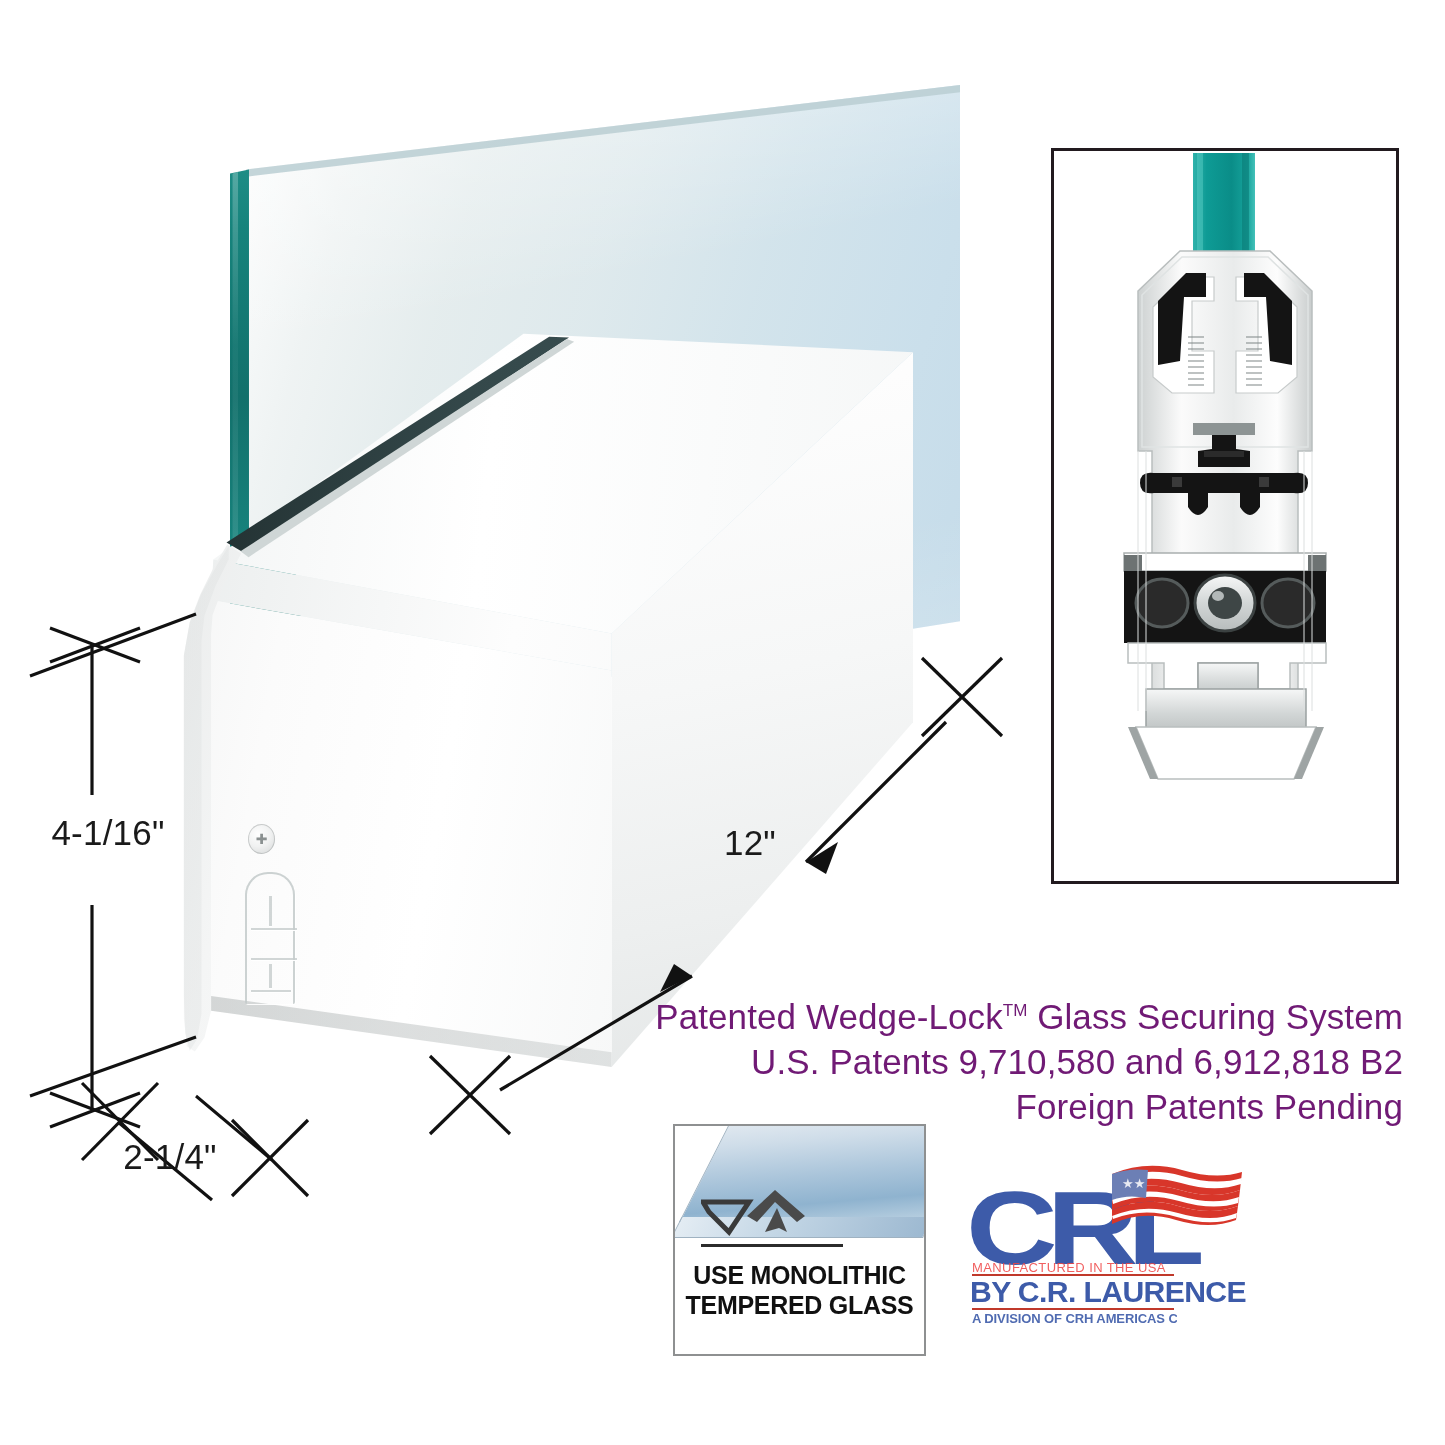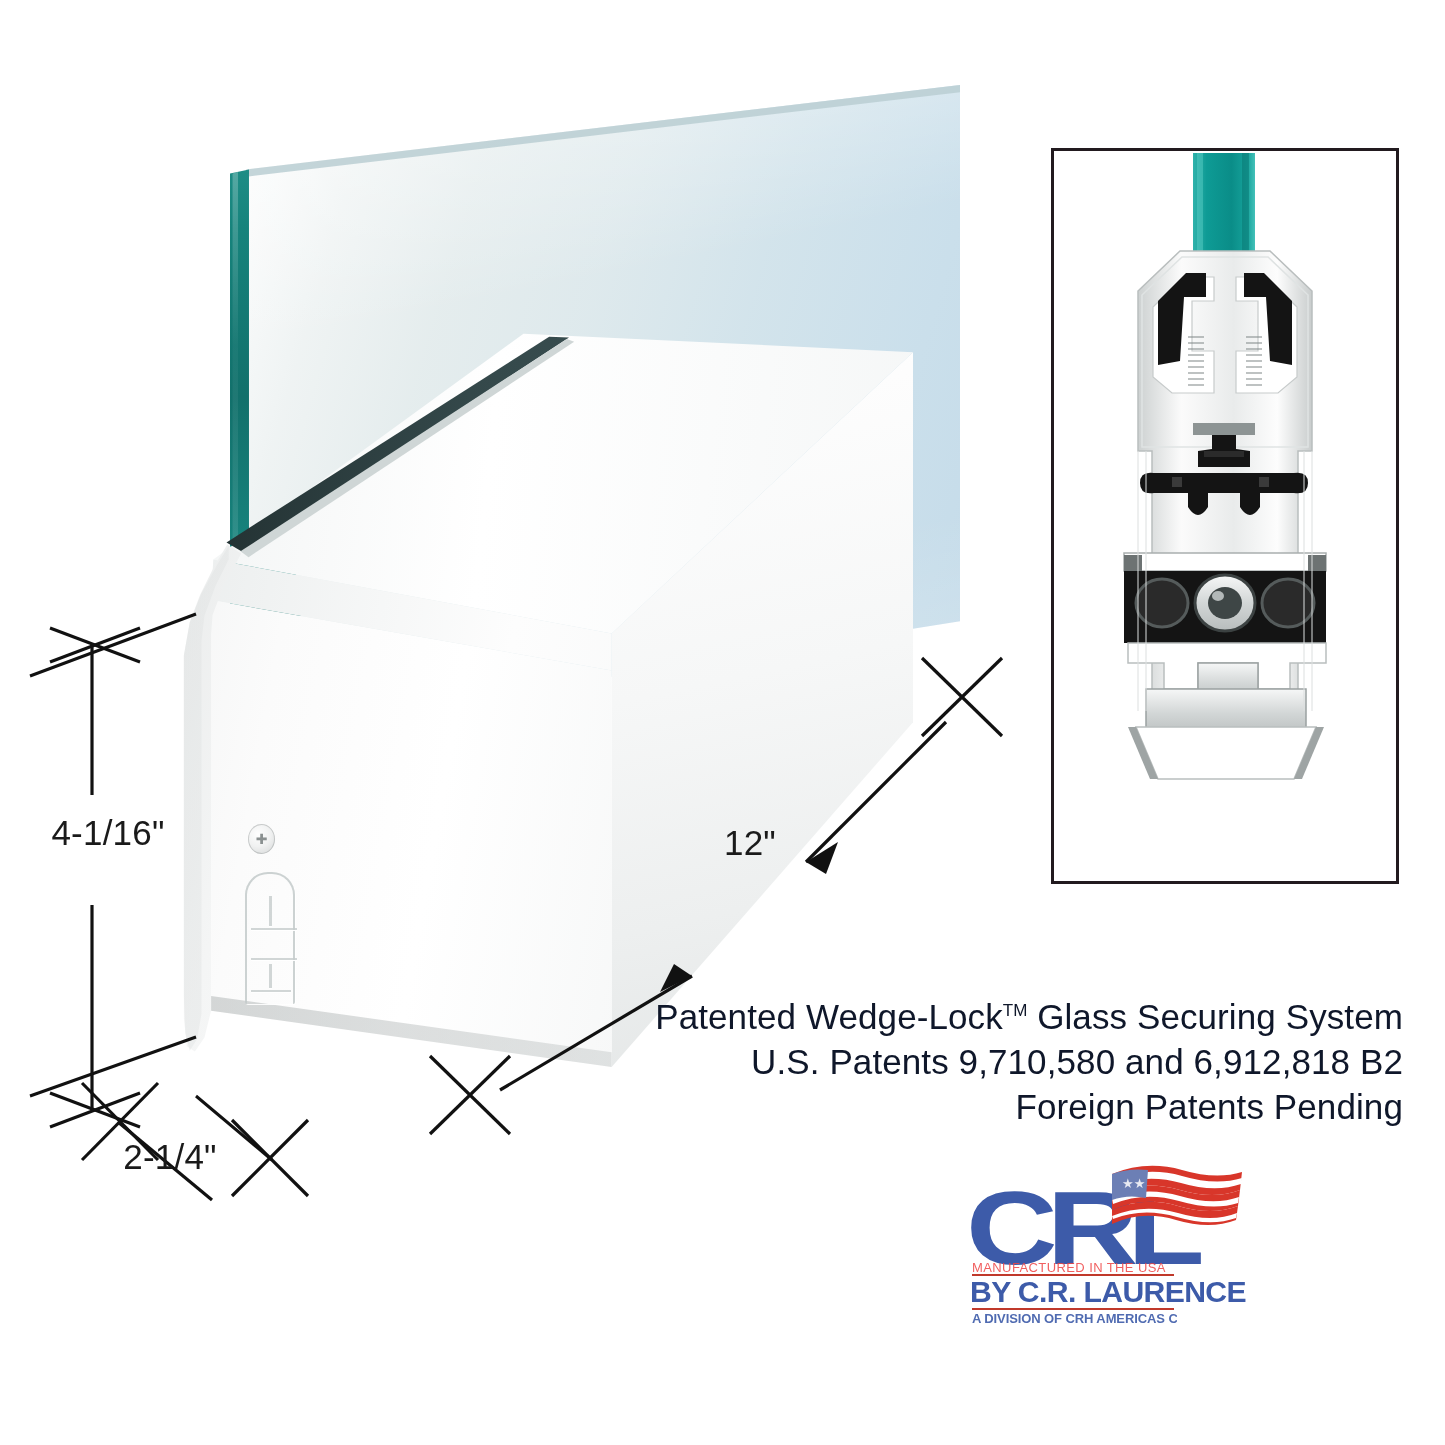--- a/index.html
+++ b/index.html
@@ -270,21 +270,21 @@
     width: 240px;
     text-align: center;
   }
 
   
   .patent-block {
     position: absolute;
     right: 42px;
     top: 995px;
     text-align: right;
-    color: #0f172a;
+    color: #701a75;
     font-size: 35px;
     line-height: 1.28;
     letter-spacing: .1px;
   }
   .patent-block .sup {
     font-size: 17px;
     vertical-align: super;
     letter-spacing: 0;
   }
 
@@ -537,20 +537,38 @@
   <div class="dim-label dim-w">
     <div>12"</div>
   </div>
 
   <div class="patent-block">
     <div><span>Patented Wedge-Lock</span><span class="sup">TM</span><span> Glass Securing System</span></div>
     <div>U.S. Patents 9,710,580 and 6,912,818 B2</div>
     <div>Foreign Patents Pending</div>
   </div>
 
+  <div class="mono-badge">
+    <div class="mono-glass">
+      <div class="pane-top"></div>
+      <div class="pane-edge"></div>
+    </div>
+
+    <svg class="mono-logo" viewBox="0 0 142 52">
+      <path d="M2 14 L48 14 L28 44 L8 24 Z" fill="none" stroke="#3a3a3a" stroke-width="5"></path>
+      <path d="M46 28 L74 2 L104 28 L96 34 L74 14 L56 34 Z" fill="#4a4a4a"></path>
+      <path d="M64 44 L76 20 L86 44 L78 40 Z" fill="#4a4a4a"></path>
+    </svg>
+    <div class="mono-underline"></div>
+
+    <div class="mono-text">
+      <div>USE MONOLITHIC</div>
+      <div>TEMPERED GLASS</div>
+    </div>
+  </div>
 
   <div class="crl-logo">
     <div class="crl-letters">CRL</div>
 
     <svg class="crl-flag" viewBox="0 0 140 74">
       <g>
         <path d="M8 14 Q42 0 78 10 Q112 20 138 12 L136 30 Q110 40 76 30 Q42 20 8 32 Z" fill="#d8362a"></path>
         <path d="M8 20 Q42 6 78 16 Q112 26 138 18 L137 24 Q111 33 77 23 Q43 13 9 26 Z" fill="#ffffff"></path>
         <path d="M8 32 Q42 20 76 30 Q110 40 136 30 L134 46 Q108 56 74 46 Q40 36 8 50 Z" fill="#d8362a"></path>
         <path d="M8 38 Q42 26 76 36 Q110 46 135 37 L134 43 Q109 51 75 41 Q41 31 9 44 Z" fill="#ffffff"></path>

